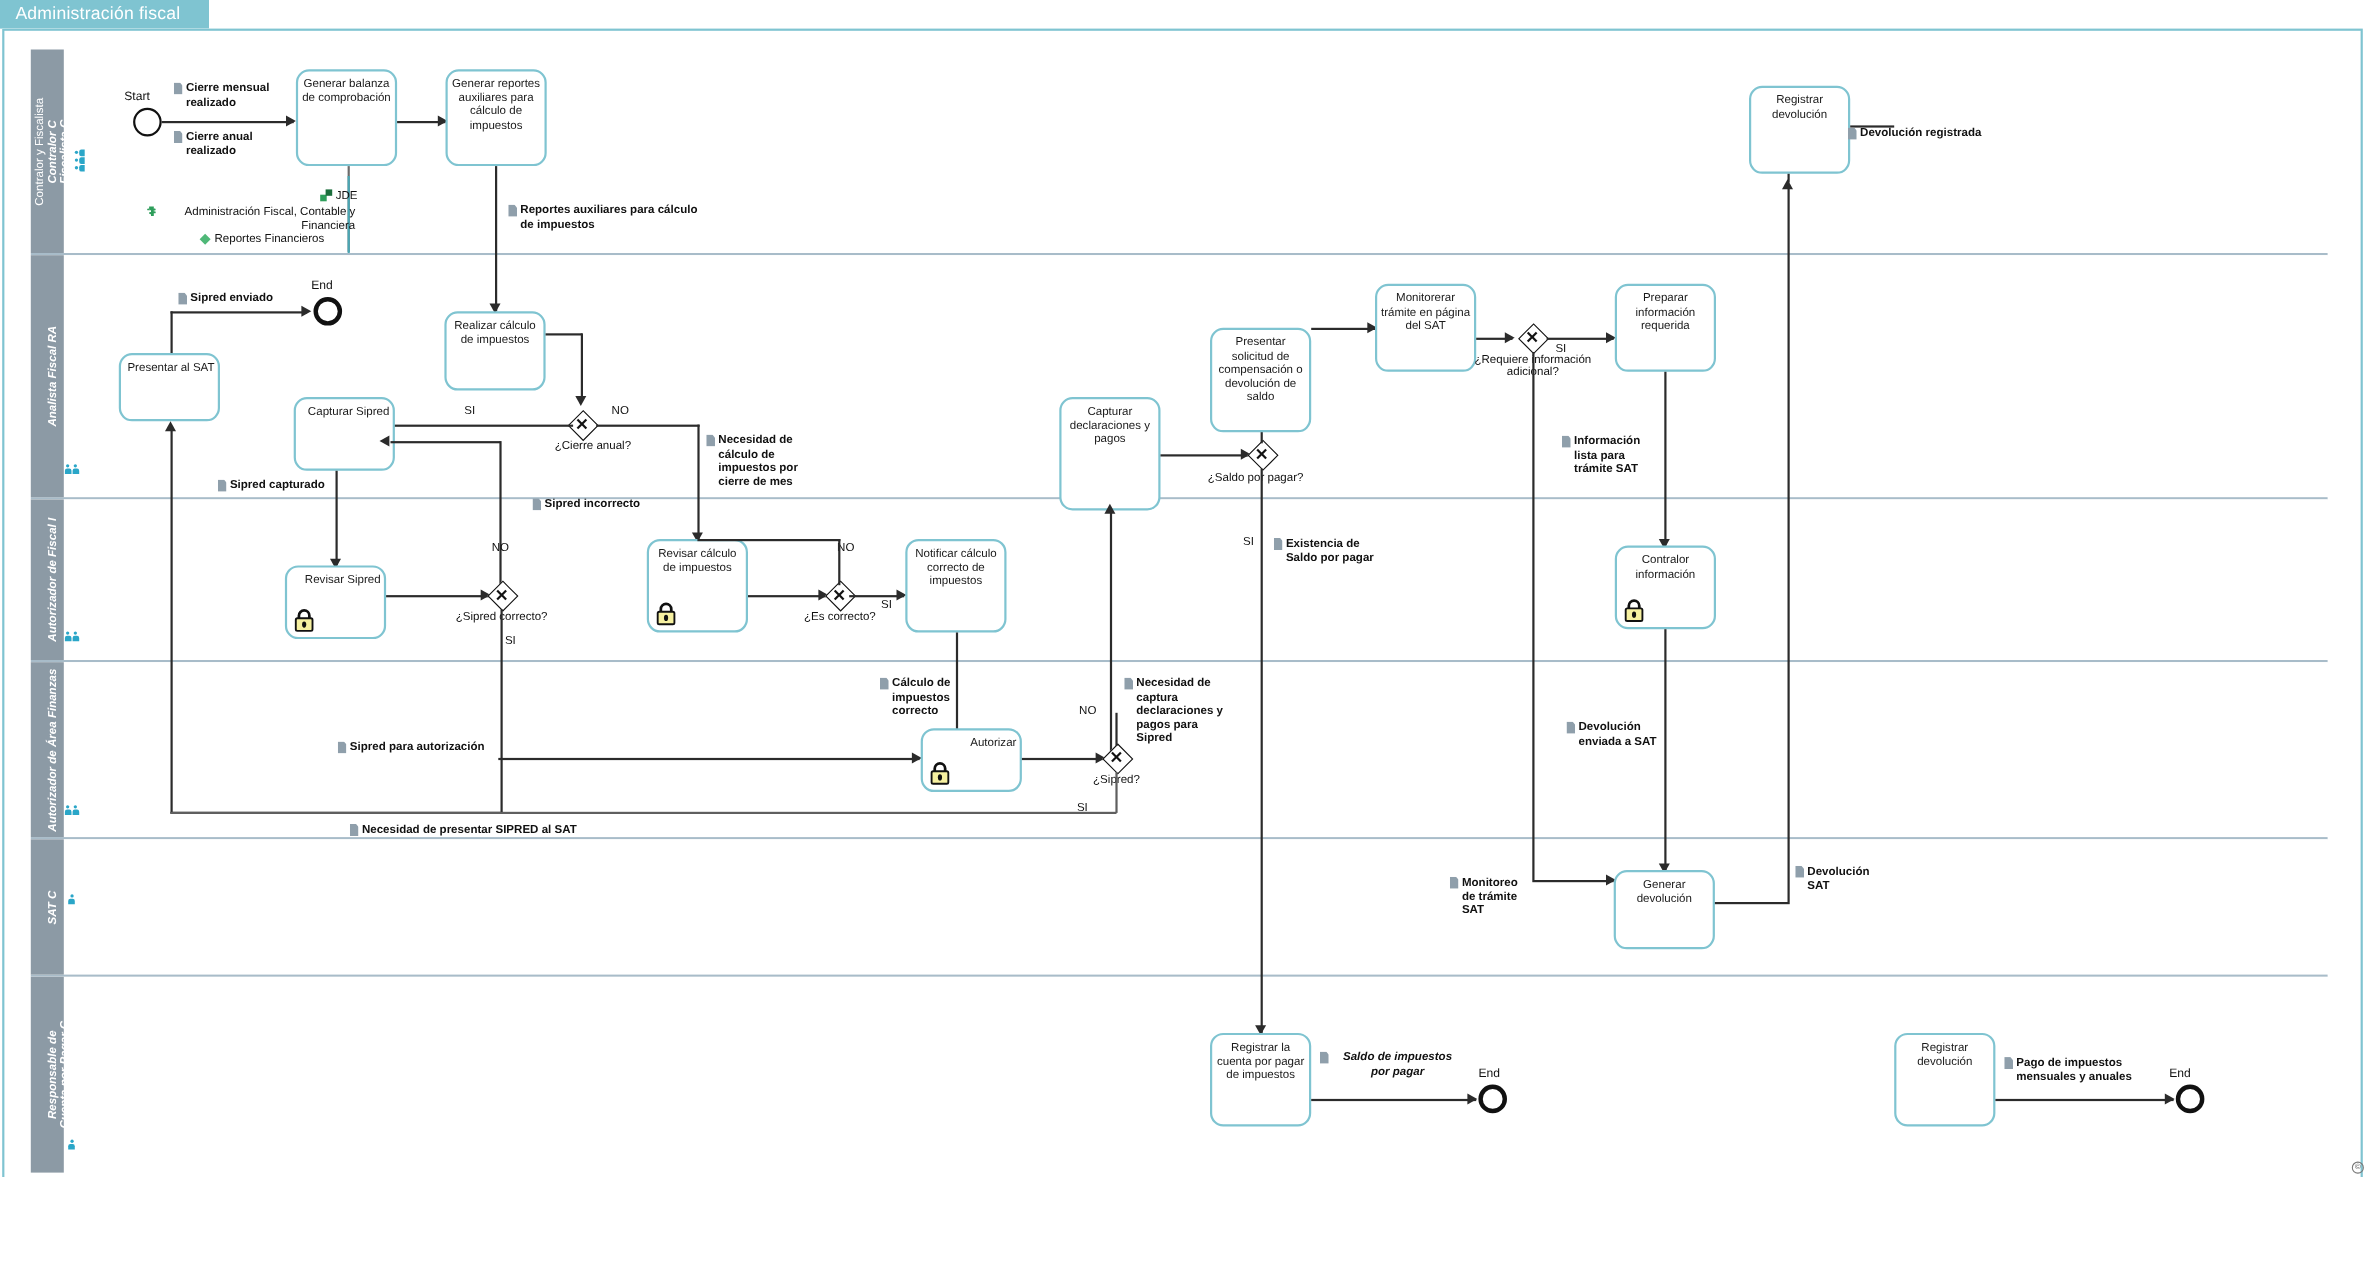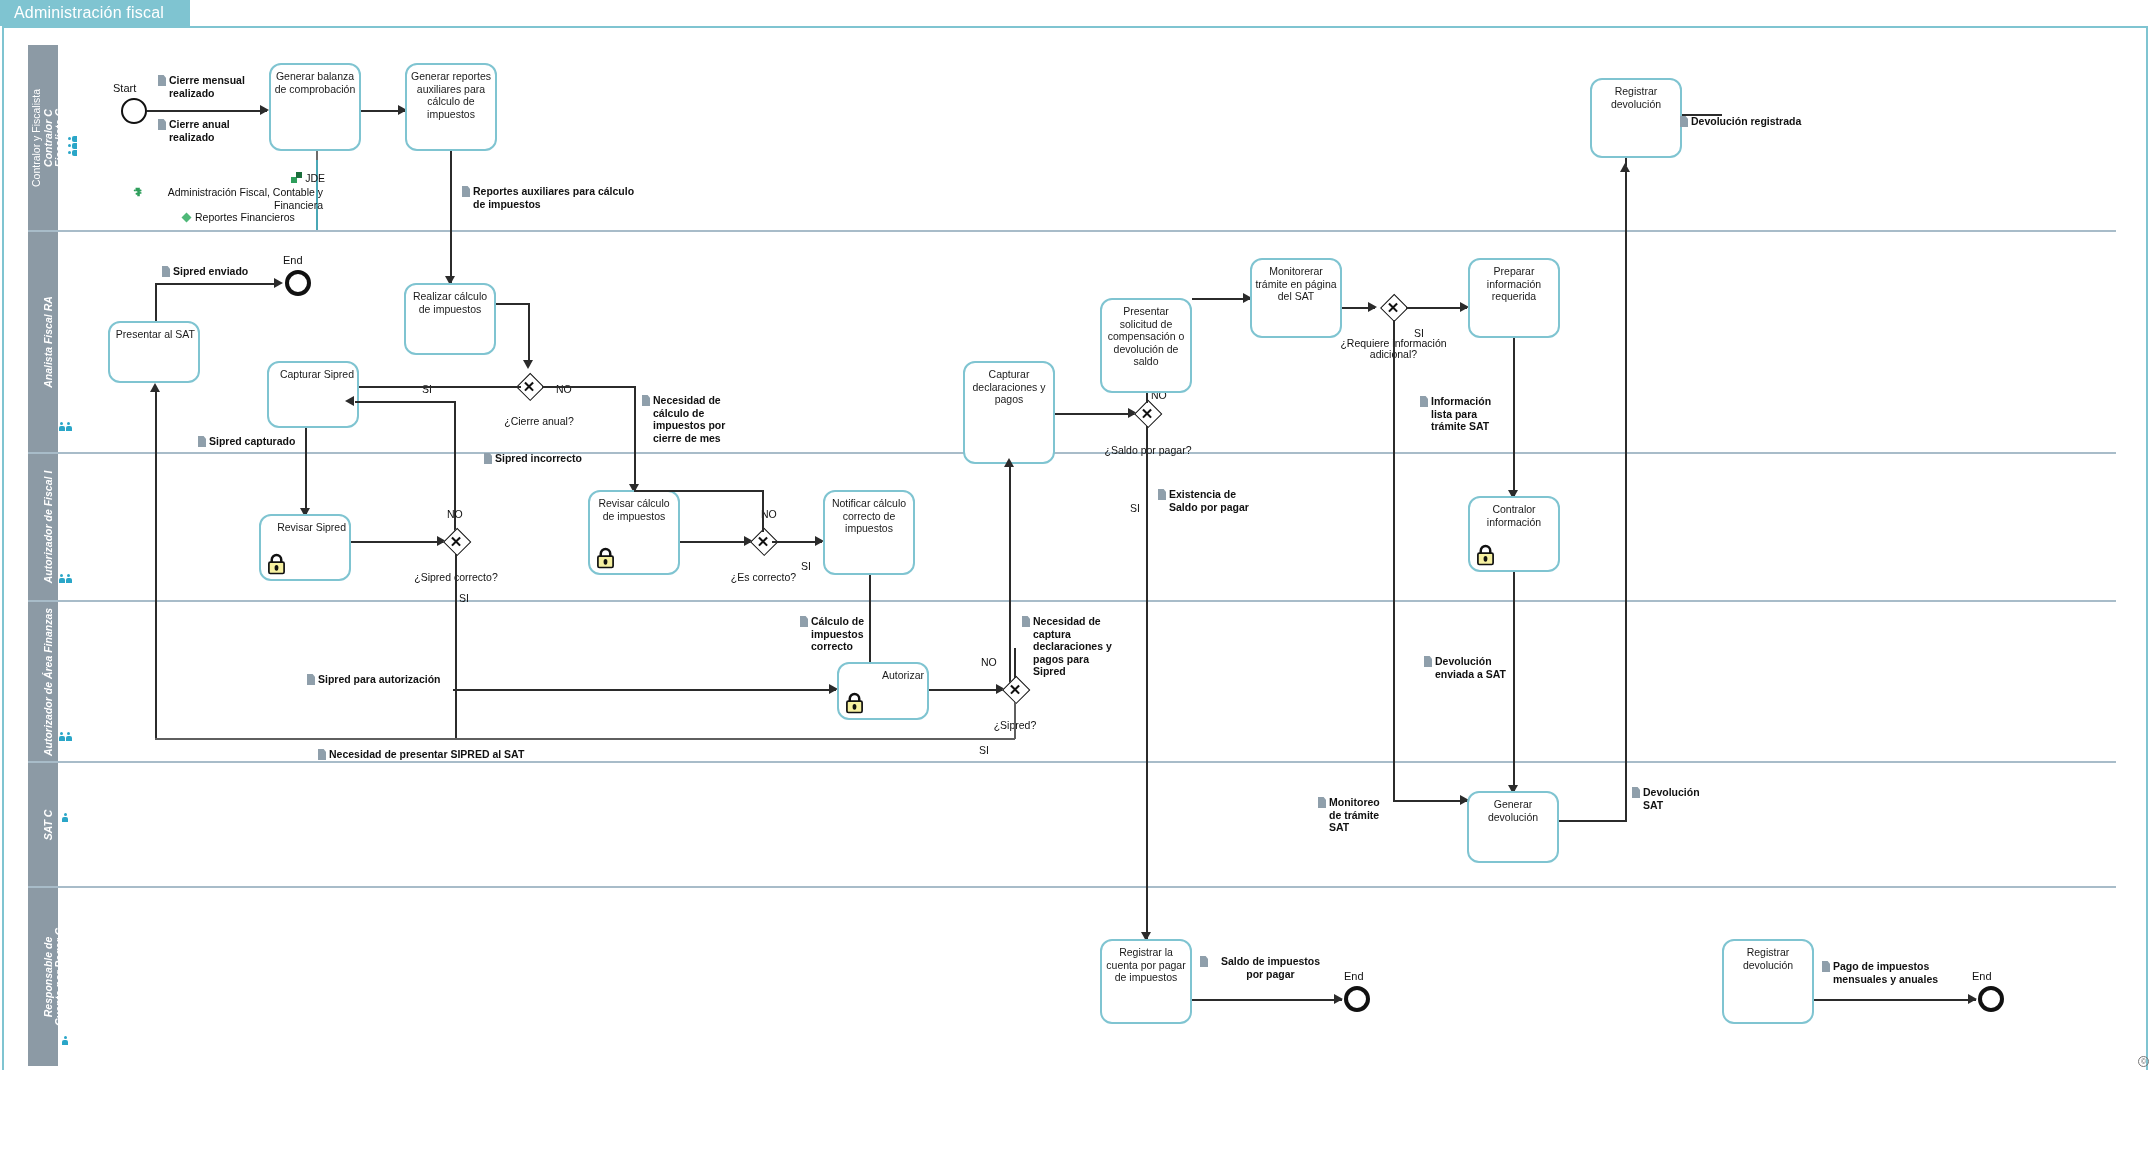--- a/index.html
+++ b/index.html
@@ -66,21 +66,21 @@
   
   .ln{position:absolute;background:#2b2b2b;}
   .ln.h{height:1.6px;}
   .ln.v{width:1.6px;}
   .ln.teal{background:#4aa7b5;width:2.4px;}
   .arrow{position:absolute;width:0;height:0;}
   .arrow.right{border-left:9px solid #2b2b2b;border-top:5.5px solid transparent;border-bottom:5.5px solid transparent;}
   .arrow.left{border-right:9px solid #2b2b2b;border-top:5.5px solid transparent;border-bottom:5.5px solid transparent;}
   .arrow.down{border-top:9px solid #2b2b2b;border-left:5.5px solid transparent;border-right:5.5px solid transparent;}
   .arrow.up{border-bottom:9px solid #2b2b2b;border-left:5.5px solid transparent;border-right:5.5px solid transparent;}
-  .flowlabel{position:absolute;font-size:10.5px;color:#111;line-height:12px;margin-top:16px;}
+  .flowlabel{position:absolute;font-size:10.5px;color:#111;line-height:12px;}
   .evlabel{position:absolute;font-size:11px;color:#111;}
 
   
   .dobj{position:absolute;display:flex;align-items:flex-start;gap:3px;}
   .dobj .pg{
     flex:0 0 auto;width:8px;height:11px;background:#8f9fab;margin-top:1px;
     clip-path:polygon(0 0,70% 0,100% 26%,100% 100%,0 100%);
   }
   .dobj .dtxt{font-size:10.5px;color:#111;line-height:12.5px;font-weight:bold;}
   .dobj.center .dtxt{text-align:center;}
@@ -327,21 +327,21 @@
   <div class="task" style="left:963px;top:361px;width:92px;height:103px;">
     <span class="tlabel">Capturar declaraciones y pagos</span>
   </div>
   <div class="ln h" style="left:1055px;top:413px;width:80px;"></div>
   <div class="arrow right" style="left:1128px;top:408px;"></div>
 
   <div class="gw" style="left:1134px;top:400px;">
     <span class="diamond"></span>
       <span class="xmark">✕</span>
   </div>
-  <div class="flowlabel" style="left:1098px;top:428px;width:100px;text-align:center;">¿Saldo por pagar?</div>
+  <div class="flowlabel" style="left:1098px;top:428px;width:100px;">¿Saldo por pagar?</div>
   <div class="flowlabel" style="left:1151px;top:373px;">NO</div>
   <div class="flowlabel" style="left:1130px;top:486px;">SI</div>
 
   <div class="ln v" style="left:1146px;top:345px;height:58px;"></div>
   <div class="arrow up" style="left:1141px;top:338px;"></div>
 
   <div class="task" style="left:1100px;top:250px;width:92px;height:95px;margin-top:48px;">
     <span class="tlabel">Presentar solicitud de compensación o devolución de saldo</span>
   </div>
   <div class="ln h" style="left:1192px;top:298px;width:58px;"></div>
@@ -518,21 +518,21 @@
     <span class="dtxt">Devolución SAT</span>
   </div>
 
   <div class="task" style="left:1100px;top:939px;width:92px;height:85px;">
     <span class="tlabel">Registrar la cuenta por pagar de impuestos</span>
   </div>
   <div class="ln h" style="left:1192px;top:999px;width:150px;"></div>
   <div class="arrow right" style="left:1334px;top:994px;"></div>
   <div class="event end" style="left:1344px;top:986px;width:26px;height:26px;"></div>
   <div class="evlabel" style="left:1344px;top:970px;">End</div>
-  <div class="dobj center" style="left:1200px;top:955px;width:130px;">
+  <div class="dobj center" style="left:1200px;top:955px;width:130px;font-style:italic;">
     <span class="pg"></span>
     <span class="dtxt">Saldo de impuestos por pagar</span>
   </div>
 
   <div class="task" style="left:1722px;top:939px;width:92px;height:85px;">
     <span class="tlabel">Registrar devolución</span>
   </div>
   <div class="ln h" style="left:1814px;top:999px;width:162px;"></div>
   <div class="arrow right" style="left:1968px;top:994px;"></div>
   <div class="event end" style="left:1978px;top:986px;width:26px;height:26px;"></div>

